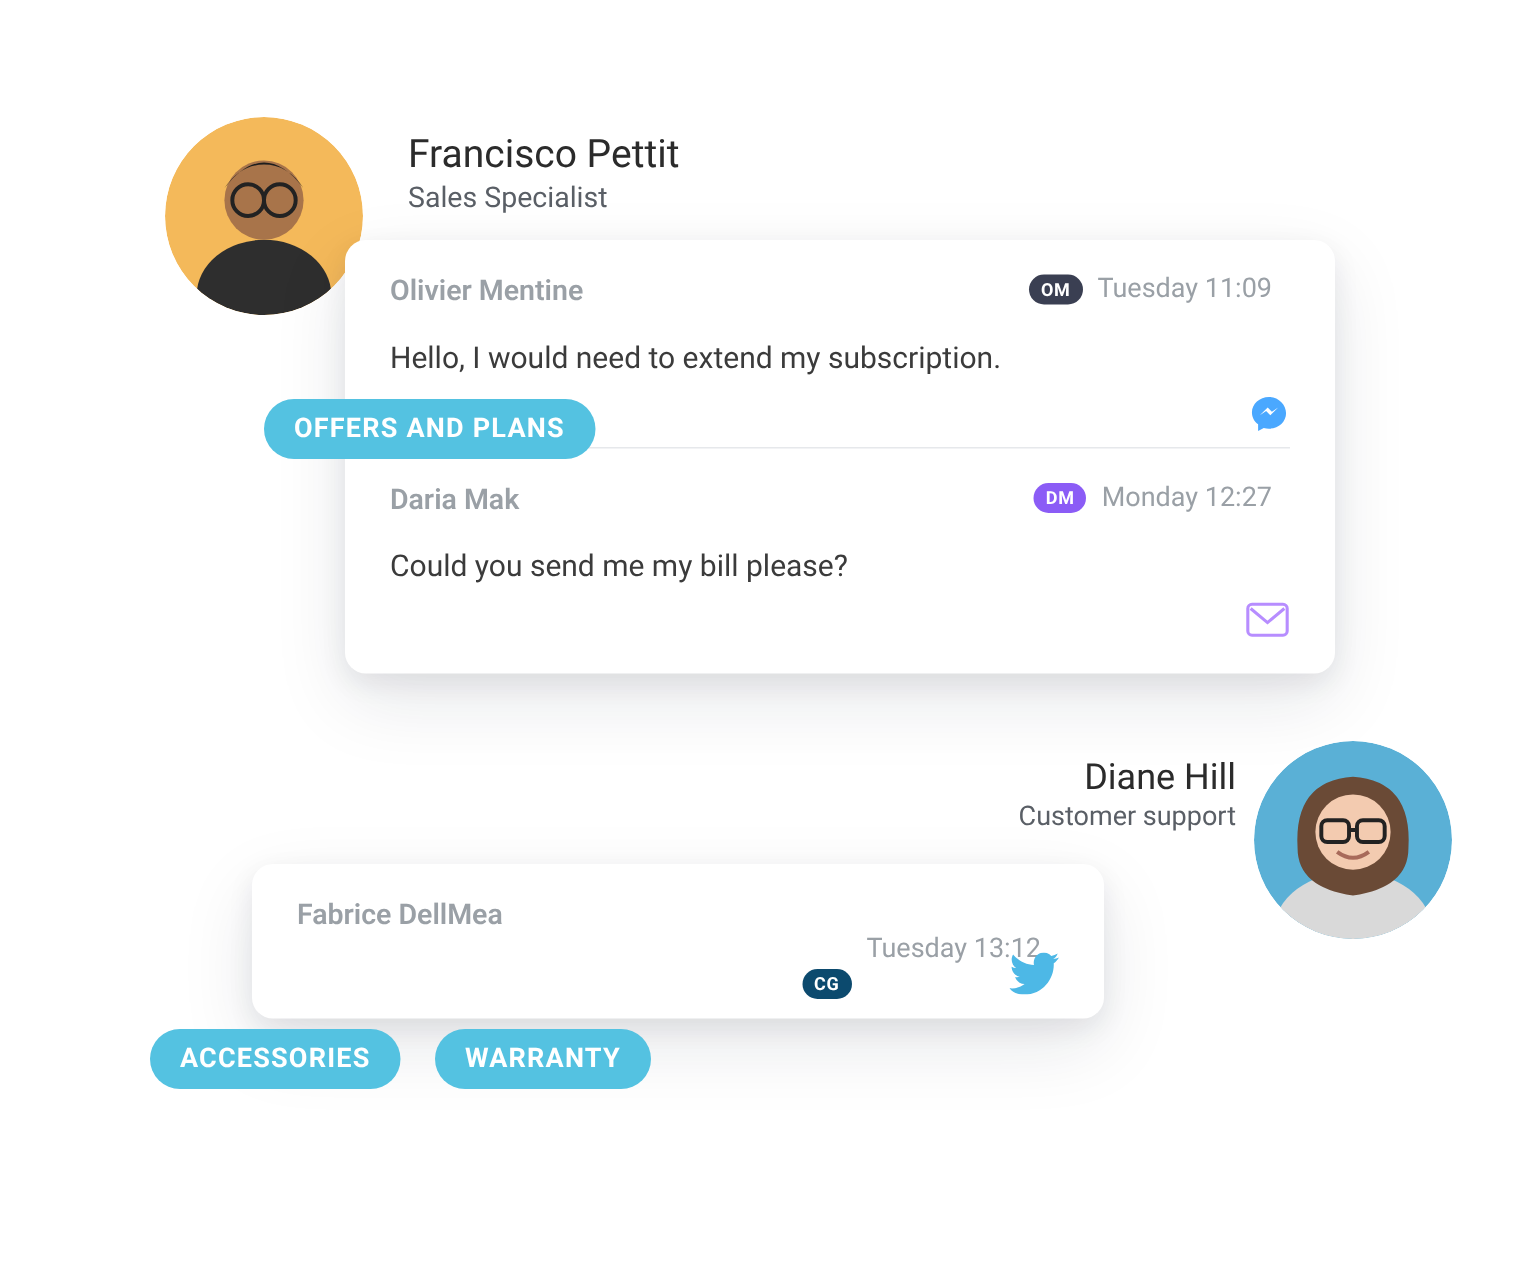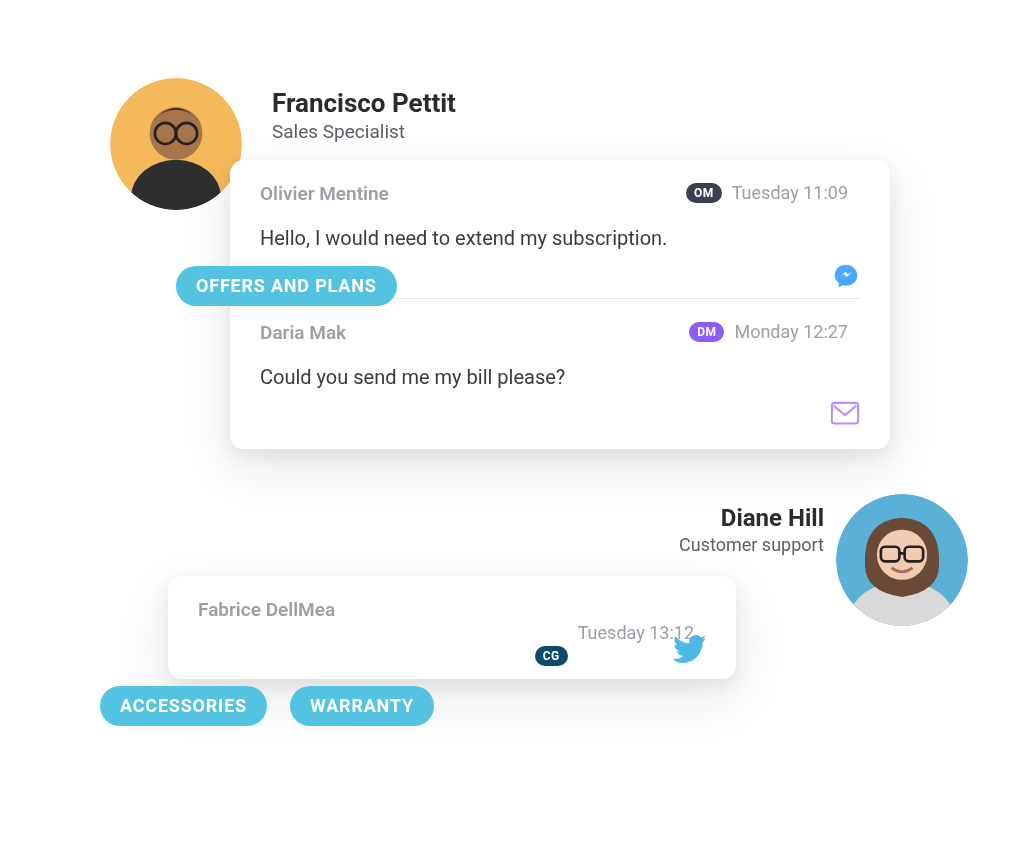--- a/index.html
+++ b/index.html
@@ -2,21 +2,21 @@
 <html><head>
 <meta charset="utf-8">
 <style>
   * { box-sizing: border-box; margin: 0; padding: 0; }
   html, body { width: 1024px; height: 853px; background:#fff; font-family: -apple-system, BlinkMacSystemFont, "Segoe UI", Roboto, "Helvetica Neue", Arial, sans-serif; color:#2a2a2a; }
   .canvas { position:relative; width:1024px; height:853px; }
 
   .avatar { position:absolute; border-radius:50%; overflow:hidden; }
   .avatar svg { display:block; width:100%; height:100%; }
 
-  .agent-name { position:absolute; font-weight:700; color:#2b2b2b; }
+  .agent-name { position:absolute; font-weight:400; color:#2b2b2b; }
   .agent-role { position:absolute; color:#5a5f66; }
 
   .card { position:absolute; background:#fff; border-radius:14px; box-shadow: 0 18px 50px rgba(20,30,50,0.10), 0 6px 18px rgba(20,30,50,0.08); padding: 22px 30px 24px 30px; }
 
   .ticket { position:relative; }
   .ticket .sender { color:#9aa0a6; font-size:19px; font-weight:600; }
   .ticket .meta { position:absolute; right:12px; top:0; display:flex; align-items:center; gap:10px; }
   .ticket .badge { display:inline-flex; align-items:center; justify-content:center; border-radius:999px; color:#fff; font-size:12px; font-weight:700; letter-spacing:.5px; height:20px; padding:0 8px; }
   .ticket .time { color:#9aa0a6; font-size:18px; }
   .ticket .msg { color:#3b3b3b; font-size:20px; margin-top:20px; line-height:1.35; }

